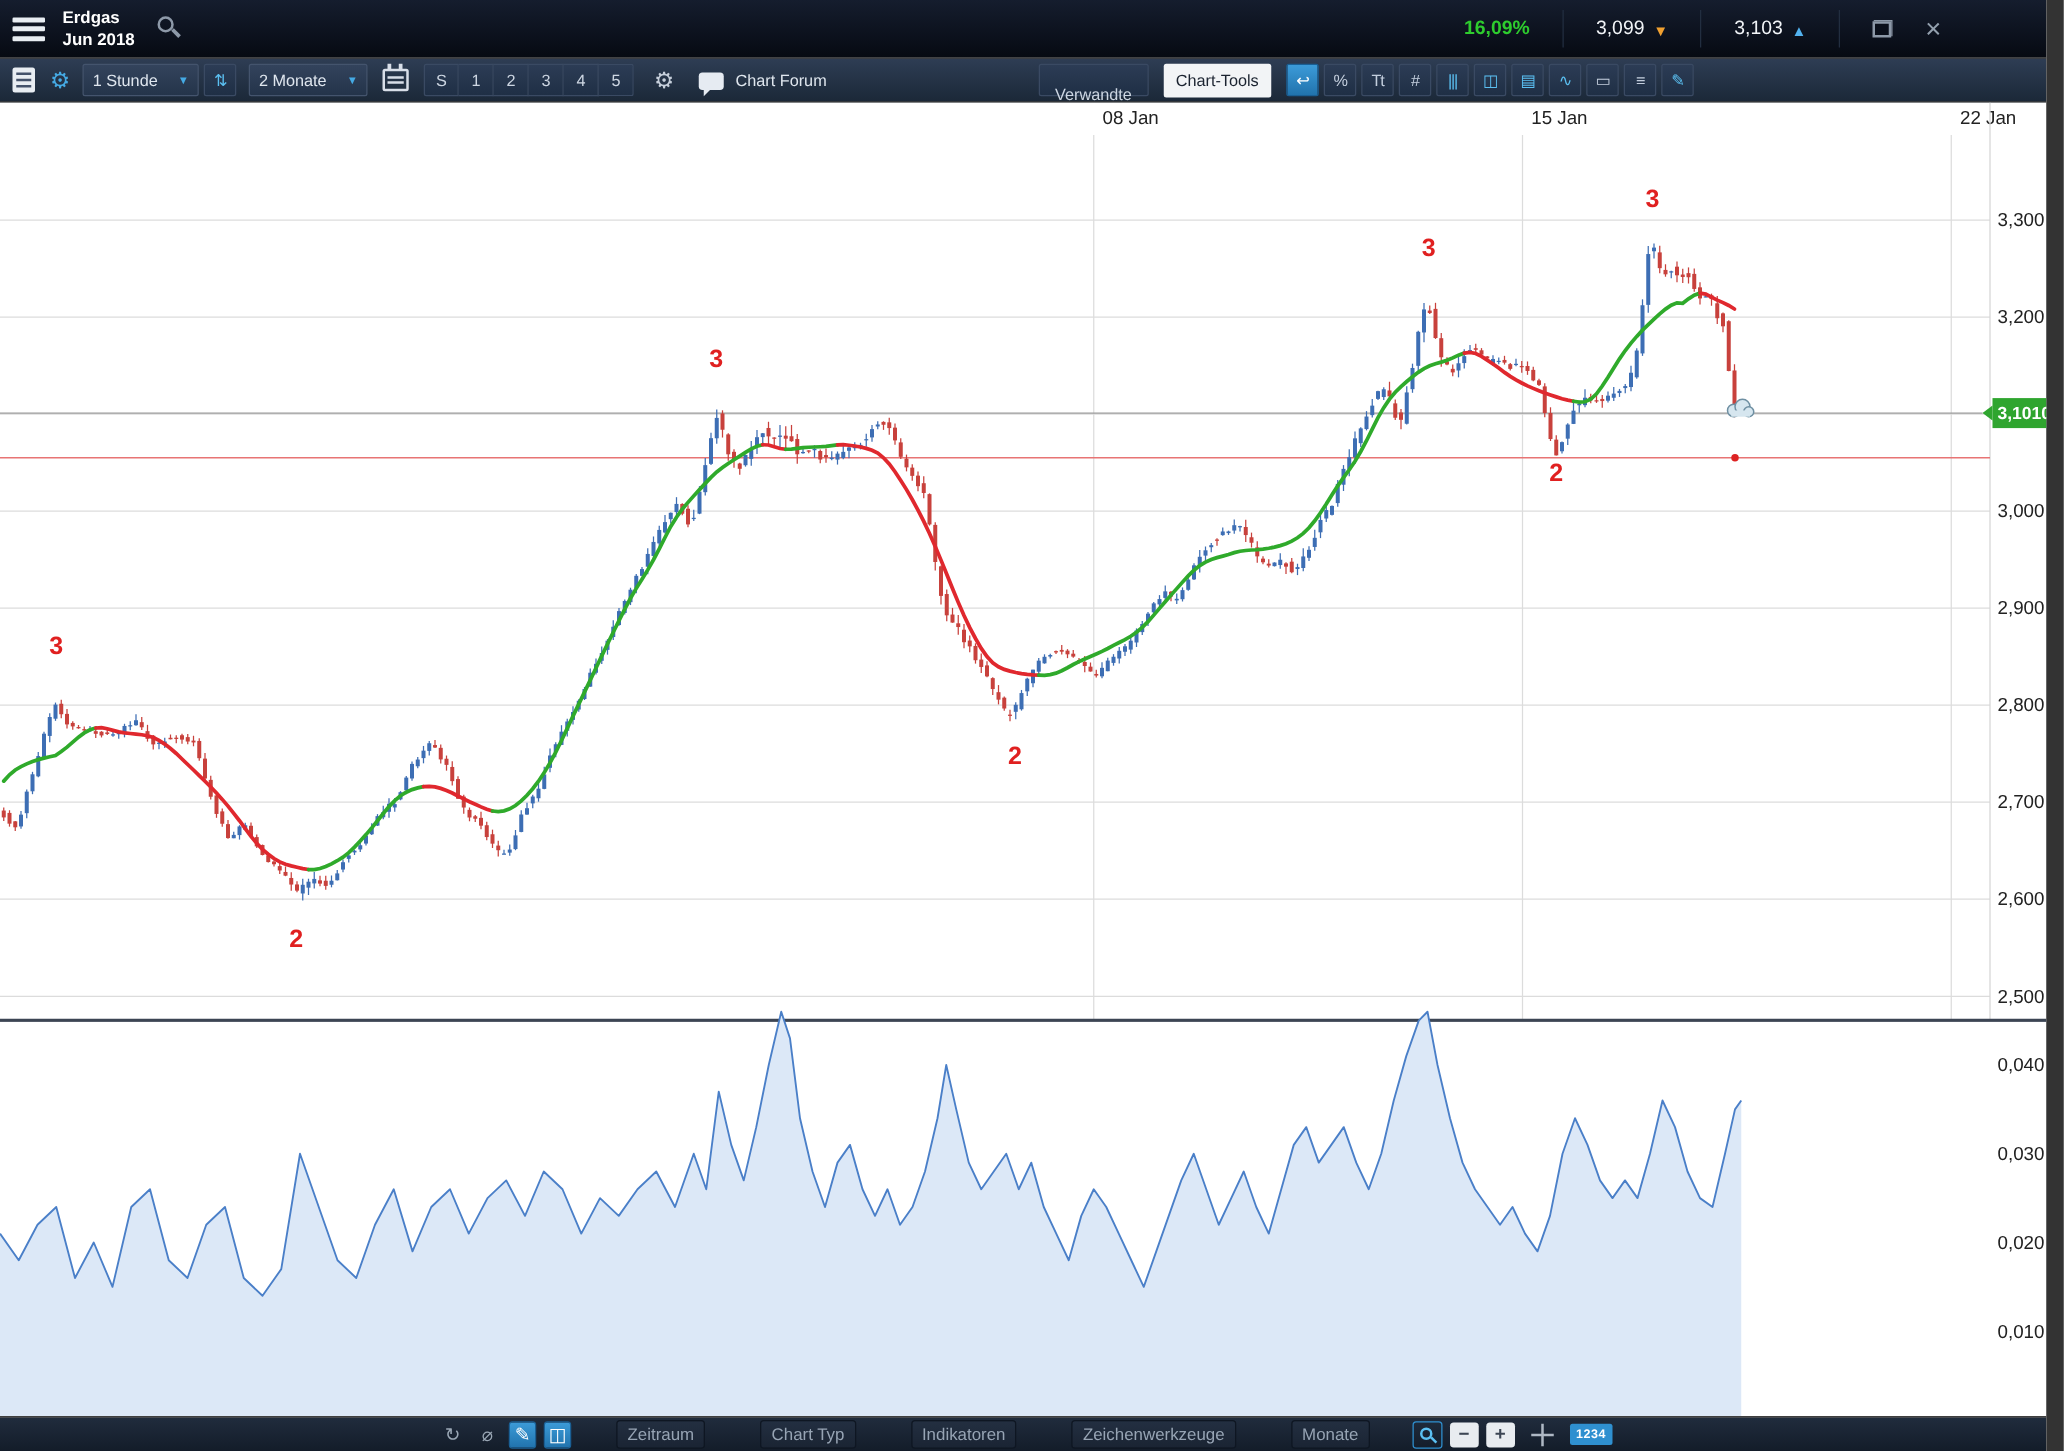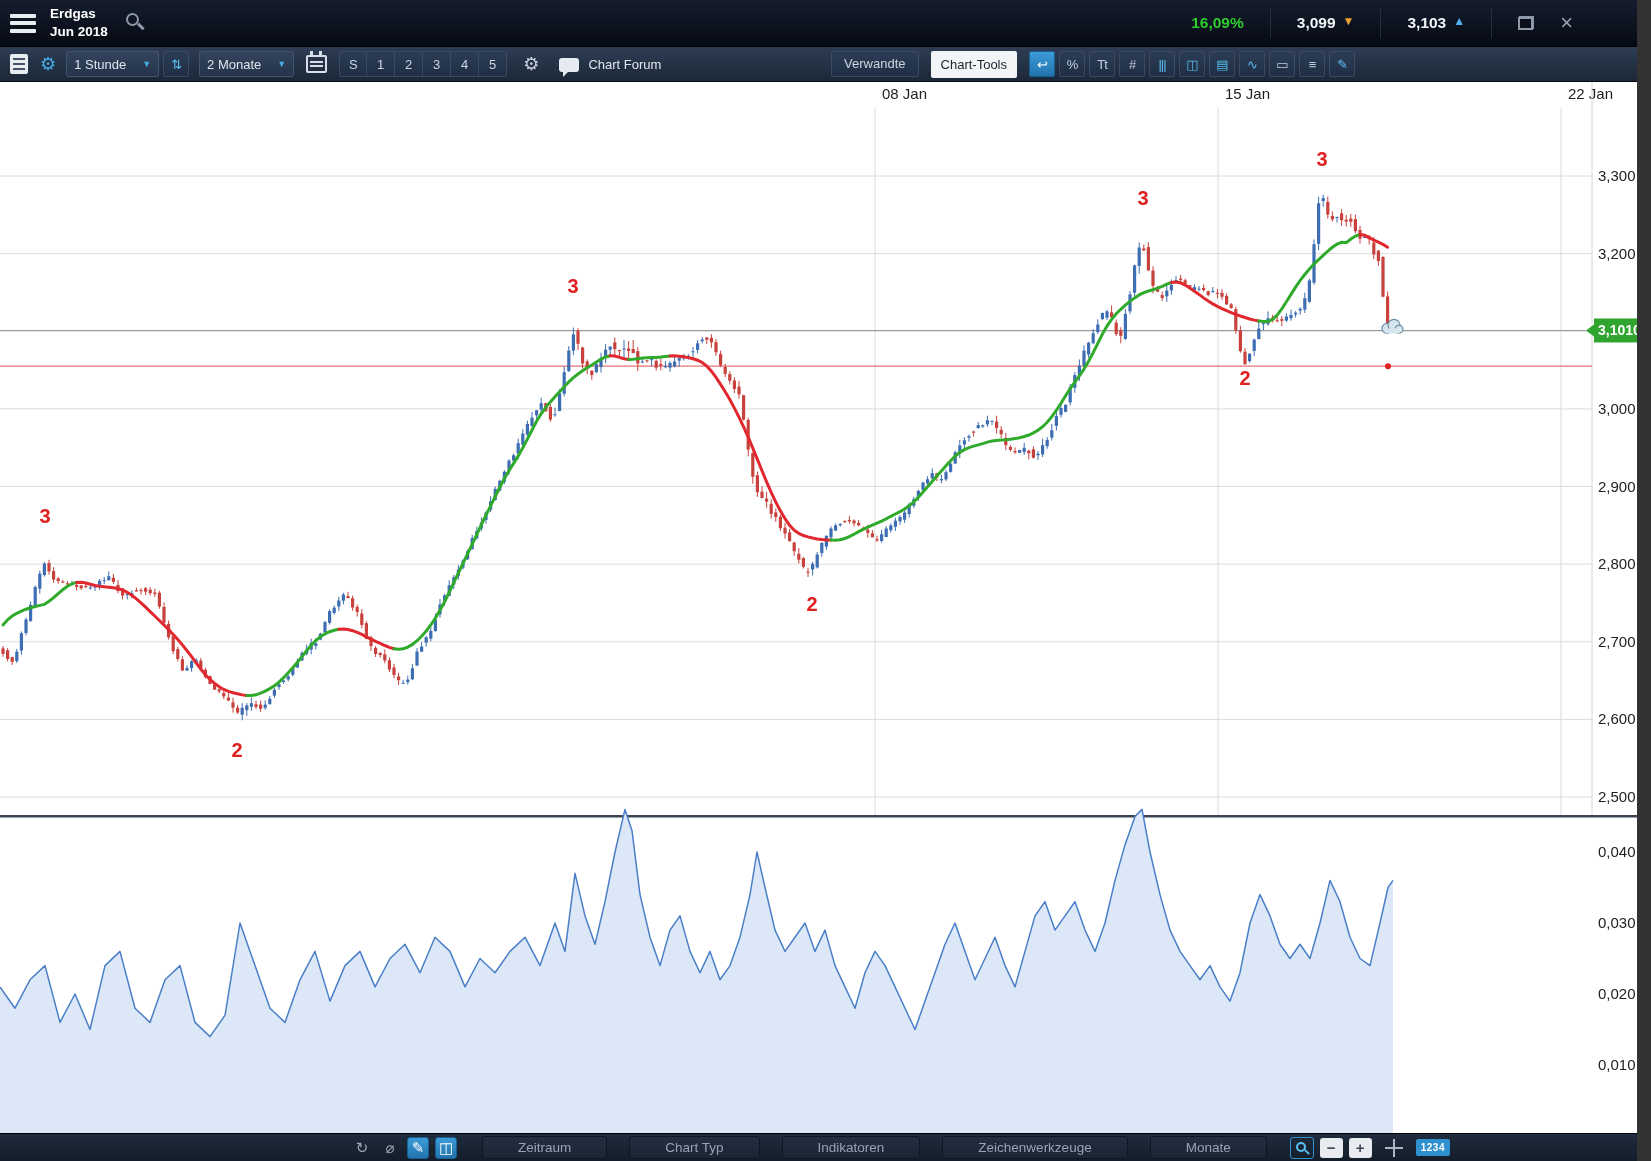--- a/index.html
+++ b/index.html
@@ -7,24 +7,24 @@
 #app{position:relative;width:1637px;height:1161px;background:#fff;overflow:hidden}
 
 
 .titlebar{position:absolute;top:0;left:0;right:0;height:47px;background:linear-gradient(#151d2e,#060a12);display:flex;align-items:center;color:#fff;border-bottom:1px solid #000}
 .hamburger{width:26px;height:19px;margin-left:10px;display:flex;flex-direction:column;justify-content:space-between;cursor:pointer}
 .hamburger span{display:block;height:4px;background:#e8edf2;border-radius:1px}
 .title-block{margin-left:14px;font-size:13.5px;font-weight:bold;line-height:1.3}
 .search-icon{position:relative;width:20px;height:20px;margin-left:18px;cursor:pointer}
 .search-icon .lens{width:13px;height:13px;border:2px solid #8d99a8;border-radius:50%}
 .search-icon .tail{position:absolute;left:11px;top:12px;width:8px;height:2.5px;background:#8d99a8;transform:rotate(45deg)}
-.tb-right{margin-left:auto;display:flex;align-items:center;padding-right:64px}
+.tb-right{margin-left:auto;display:flex;align-items:center;padding-right:84px}
 .pct{color:#2ecc2e;font-weight:bold;font-size:15.5px}
 .tb-divider{width:1px;height:30px;background:#222e40;margin:0 26px}
-.price-cell{display:flex;align-items:flex-start;font-weight:bold;font-size:15.5px;color:#f2f5f8}
+.price-cell{display:flex;align-items:flex-end;font-weight:normal;font-size:15.5px;color:#f2f5f8}
 .arrow-down{color:#f0a030;font-size:12px;margin-left:7px}
 .arrow-up{color:#52b2ef;font-size:12px;margin-left:7px}
 .win-restore{position:relative;width:16px;height:14px;margin-right:26px;cursor:pointer}
 .win-restore::before{content:"";position:absolute;right:0;top:0;width:11px;height:9px;border:2px solid #8d99a8}
 .win-restore::after{content:"";position:absolute;left:0;bottom:0;width:11px;height:9px;border:2px solid #8d99a8;background:#0a0f1a}
 .win-close{font-size:22px;color:#93a0ae;cursor:pointer;line-height:1}
 
 
 .toolbar{position:absolute;top:47px;left:0;right:0;height:35px;background:linear-gradient(#2e3d54,#1b2838);border-bottom:1px solid #05080d;display:flex;align-items:center;color:#dfe6ee;font-size:13px}
 .icon-notes{width:18px;height:20px;margin-left:10px;background:#e8edf2;border-radius:2px;display:flex;flex-direction:column;justify-content:center;gap:3px;padding:0 3px;cursor:pointer}
@@ -40,31 +40,31 @@
 .cal::before{content:"";position:absolute;top:-6px;left:2px;width:3px;height:5px;background:#d8dee8;box-shadow:9px 0 #d8dee8}
 .cal::after{content:"";position:absolute;top:4px;left:2px;right:2px;height:2px;background:#d8dee8;box-shadow:0 4px #d8dee8}
 .range-group{display:flex;margin-left:12px}
 .tb-range-btn{min-width:28px;height:26px;display:flex;align-items:center;justify-content:center;color:#cdd6e2;border:1px solid #3a4a63;border-left-width:0;background:linear-gradient(#2c3c55,#1f2f45);cursor:pointer}
 .tb-range-btn:first-child{border-left-width:1px;border-radius:2px 0 0 2px}
 .tb-range-btn:last-child{border-radius:0 2px 2px 0}
 .forum{display:flex;align-items:flex-end;margin-left:20px;cursor:pointer}
 .bubble{width:20px;height:14px;background:#e6ebf2;border-radius:3px;position:relative;margin-right:9px}
 .bubble::after{content:"";position:absolute;left:4px;bottom:-5px;width:0;height:0;border:5px solid transparent;border-top-color:#e6ebf2;border-left-color:#e6ebf2}
 .tb-right2{margin-left:auto;display:flex;align-items:center;margin-right:282px}
-.related-btn{height:26px;line-height:24px;padding:0 12px;border:1px solid #3a4a63;border-radius:2px;background:linear-gradient(#2c3c55,#1f2f45);color:#cdd6e2;cursor:pointer}
+.related-btn{height:26px;line-height:24px;padding:12px 12px;border:1px solid #3a4a63;border-radius:2px;background:linear-gradient(#2c3c55,#1f2f45);color:#cdd6e2;cursor:pointer}
 .white-tab{background:#f2f4f6;color:#1b2330;padding:6px 10px;border-radius:2px;margin-left:12px;cursor:pointer;font-size:13px}
 .tool-strip{display:flex;margin-left:8px}
 
 
 .bottombar{position:absolute;left:0;right:0;bottom:0;height:28px;background:linear-gradient(#202c3d,#131c29);border-top:1px solid #000;display:flex;align-items:center;color:#97a4b4}
 .bb-left{display:flex;align-items:center;margin-left:345px}
 .bb-icon{width:22px;height:22px;margin-left:6px;display:flex;align-items:center;justify-content:center;font-size:15px;color:#9aa7b5;border-radius:3px;cursor:pointer}
 .bb-icon.primary{background:linear-gradient(#3c9bd8,#2173ad);color:#fff;border:1px solid #1a5f94}
 .bb-menu{display:flex;align-items:center;margin-left:14px}
-.menu-btn{height:23px;line-height:22px;padding:0 35px;margin:0 11px;color:#97a4b4;font-size:13.5px;background:linear-gradient(#232f41,#1a2433);border:1px solid #0e1622;border-radius:3px;cursor:pointer;white-space:nowrap}
+.menu-btn{height:23px;line-height:22px;padding:0 8px;margin:0 22px;color:#97a4b4;font-size:13.5px;background:linear-gradient(#232f41,#1a2433);border:1px solid #0e1622;border-radius:3px;cursor:pointer;white-space:nowrap}
 .bb-right{display:flex;align-items:center;margin-left:12px}
 .mag-box{position:relative;width:24px;height:22px;border:1px solid #2f90d0;border-radius:3px;cursor:pointer}
 .mag-box .lens2{position:absolute;left:5px;top:4px;width:10px;height:10px;border:2px solid #5bc0f2;border-radius:50%}
 .mag-box .tail2{position:absolute;left:13px;top:13px;width:6px;height:2px;background:#5bc0f2;transform:rotate(45deg)}
 .zoom-btn{width:23px;height:20px;background:#e8ecf0;border-radius:3px;color:#3c4654;font-weight:bold;text-align:center;line-height:19px;margin-left:6px;cursor:pointer;font-size:15px}
 .cross{position:relative;width:20px;height:20px;margin-left:12px;cursor:pointer}
 .cross::before{content:"";position:absolute;left:9px;top:1px;width:2px;height:18px;background:#aeb8c4}
 .cross::after{content:"";position:absolute;left:1px;top:9px;width:18px;height:2px;background:#aeb8c4}
 .badge1234{background:#2f90d0;color:#fff;font-size:10px;font-weight:bold;padding:3px 5px;border-radius:2px;margin-left:12px;cursor:pointer;letter-spacing:.5px}
 

